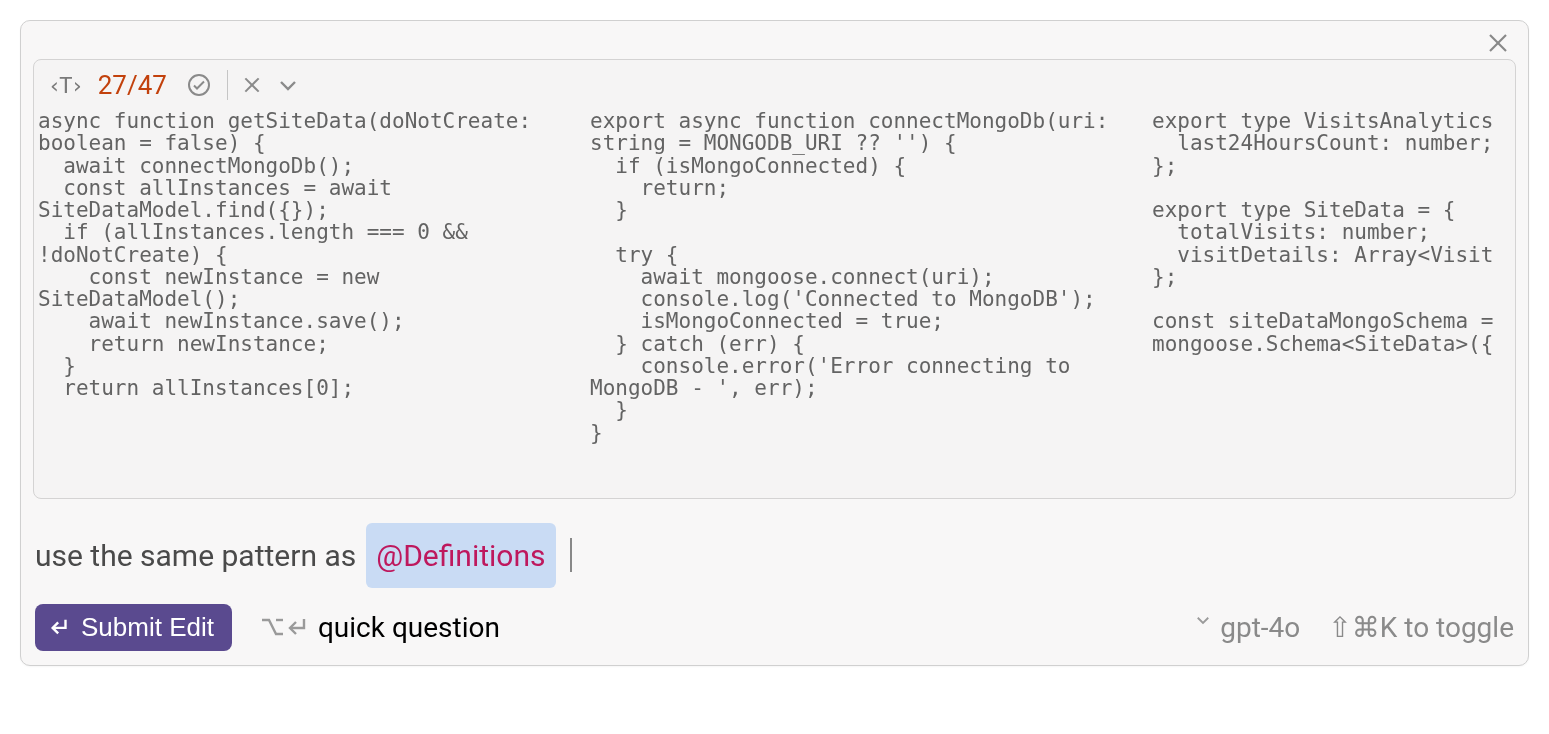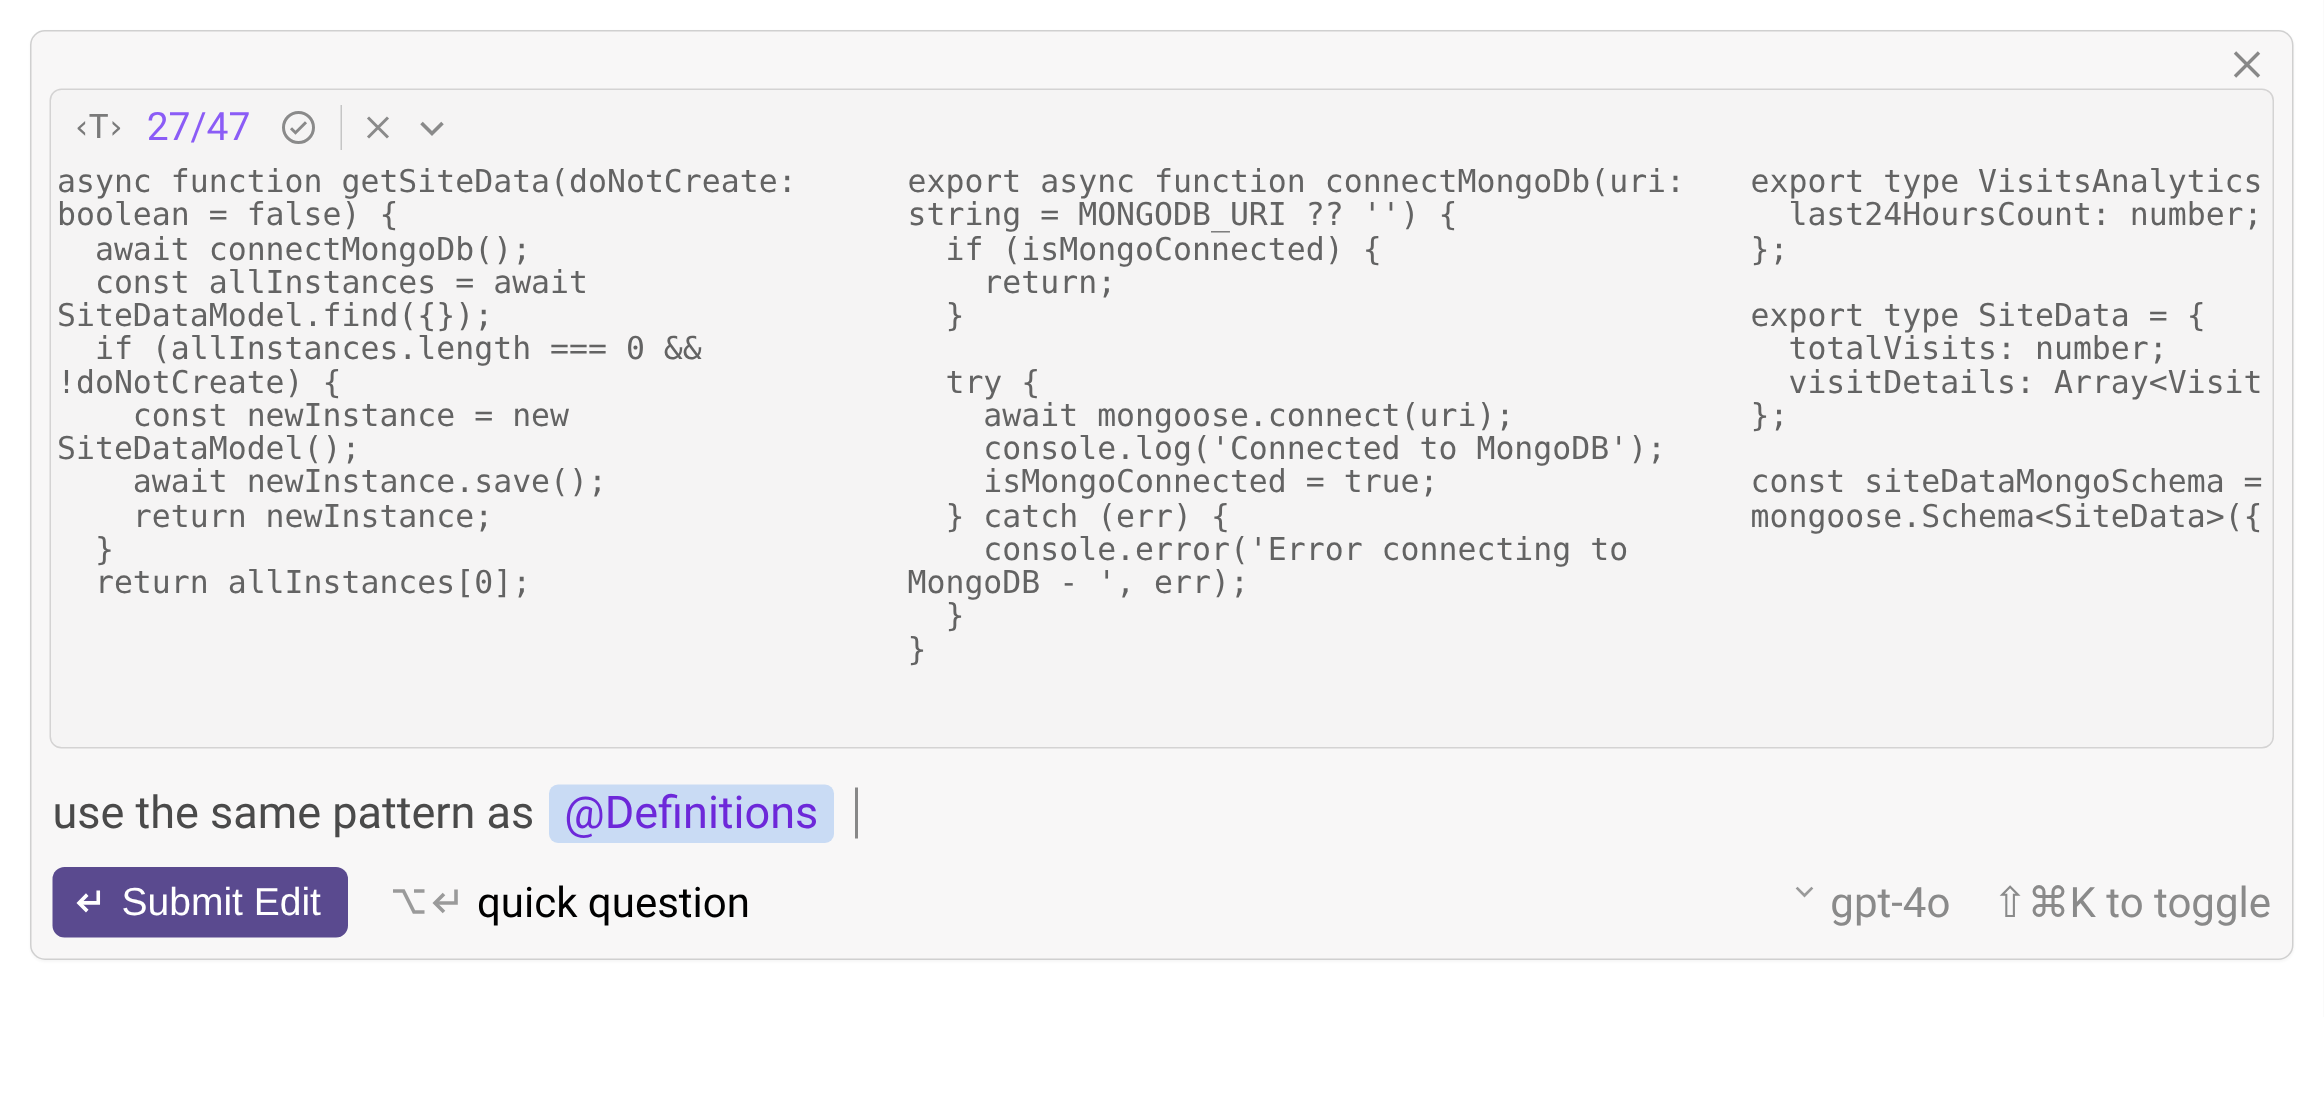--- a/index.html
+++ b/index.html
@@ -49,21 +49,21 @@
     margin-right: 16px;
     letter-spacing: -2px;
   }
   .card-header .title {
     font-weight: 500;
     flex: 1;
     font-size: 30px;
   }
   .card-header .counter {
     font-size: 26px;
-    color: #8b5cf6;
+    color: #c2410c;
     margin-right: 20px;
   }
   .card-header .checkcircle {
     color: #7a7a7a;
     margin-right: 10px;
     display: inline-flex;
   }
   .card-header .vbar {
     width: 1px;
     height: 30px;
@@ -92,34 +92,34 @@
   }
   .code-col pre {
     margin: 0;
     font-family: ui-monospace, Menlo, Monaco, Consolas, monospace;
     font-size: 21px;
     line-height: 1.06;
     color: #636363;
     white-space: pre;
   }
   .col1 { width: 520px; }
-  .col2 { width: 530px; margin-left: 15px; }
+  .col2 { width: 530px; }
   .col3 { width: 360px; }
   .prompt-row {
     display: flex;
     align-items: center;
     gap: 10px;
     padding: 24px 2px 0 2px;
     font-size: 30px;
     color: #4a4a4a;
   }
   .mention-chip {
     background: #c9dbf4;
-    color: #6d28d9;
-    padding: 2px 10px;
+    color: #be185d;
+    padding: 15px 10px;
     border-radius: 6px;
   }
   .prompt-cursor {
     width: 2px;
     height: 34px;
     background: #888;
     margin-left: 4px;
   }
   .footer-row {
     display: flex;

